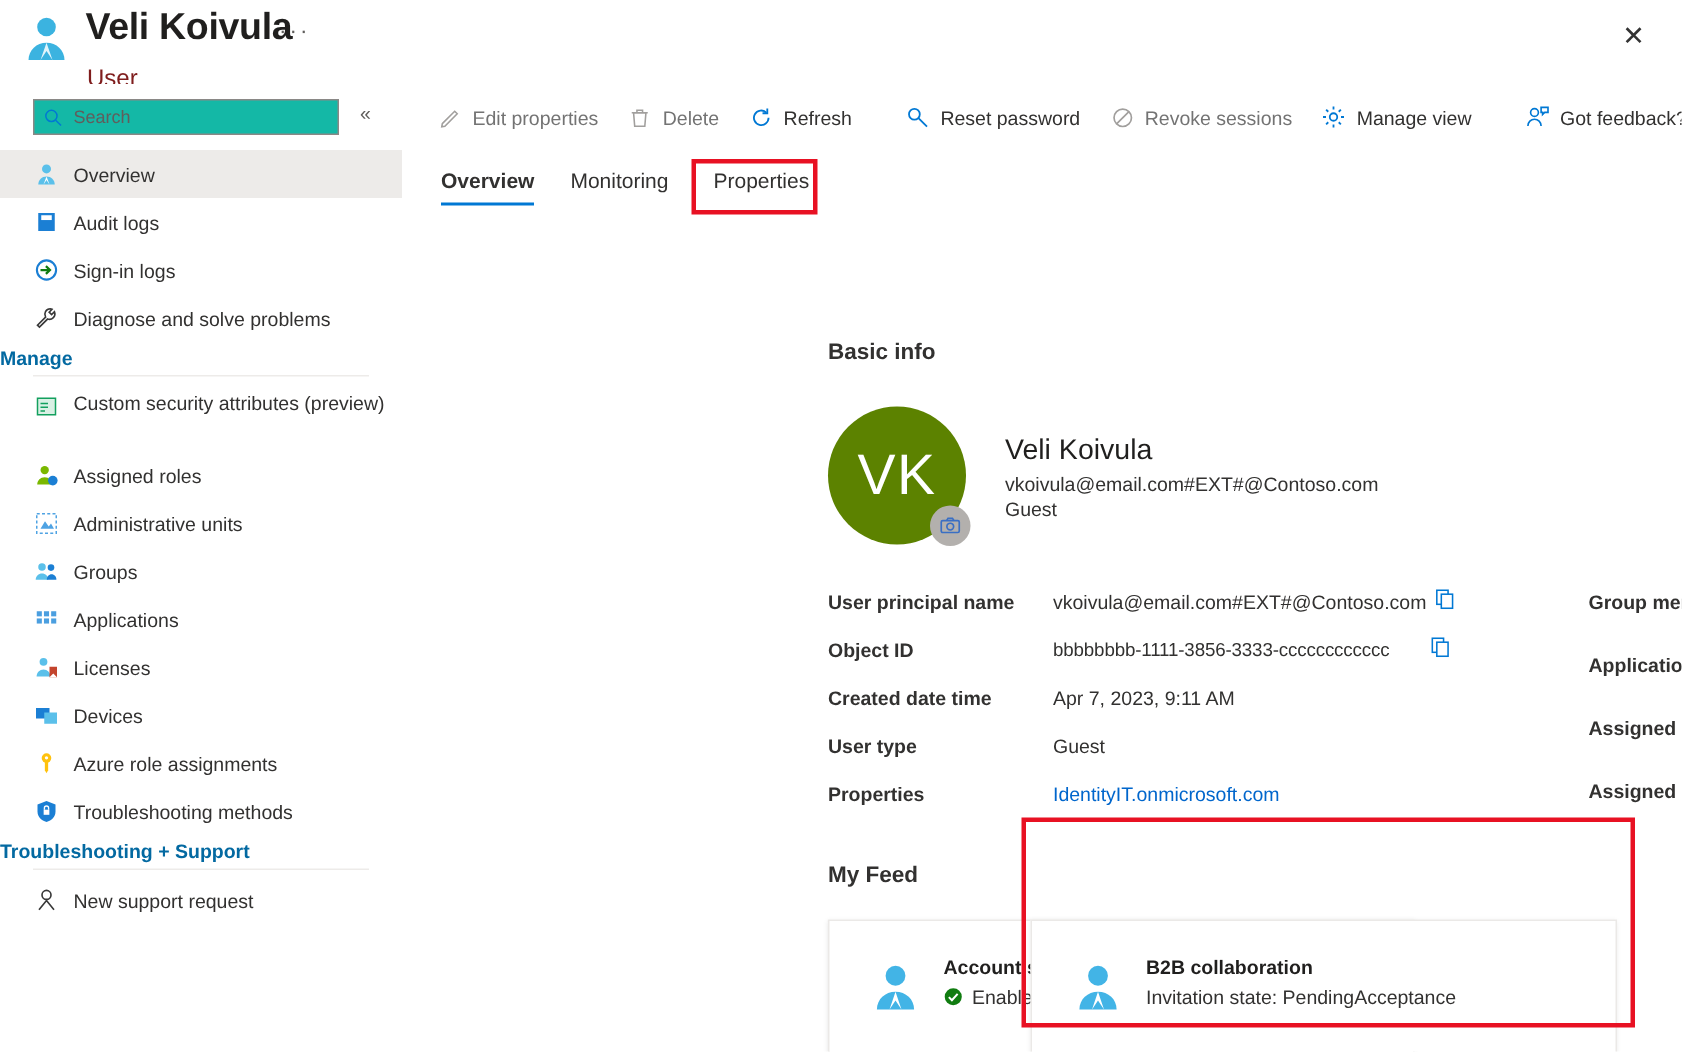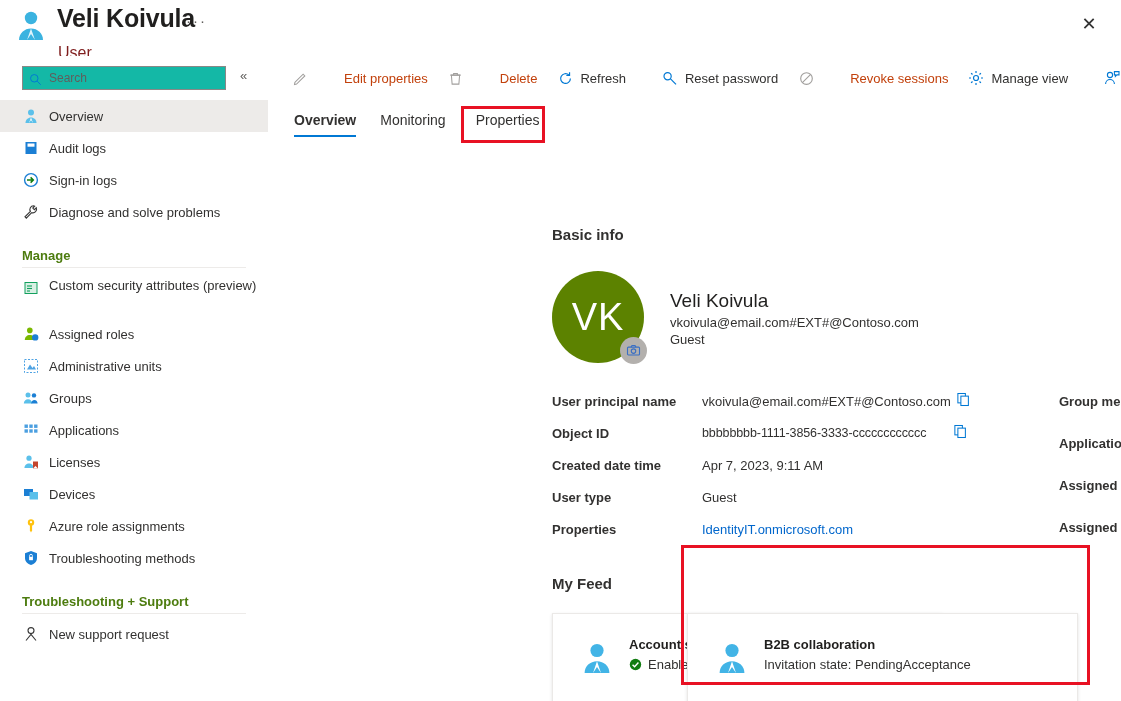--- a/index.html
+++ b/index.html
@@ -39,32 +39,32 @@
 
   .nav { position:absolute; left:0; top:44px; width:268px; }
   .nav-item { position:relative; height:32px; display:flex; align-items:center;
               padding-left:22px; cursor:pointer; font-size:13px; color:#323130; }
   .nav-item.active { background:#edebe9; }
   .nav-item.tall { height:46px; align-items:flex-start; padding-top:6px; }
   .nav-ico { width:17px; height:17px; flex:0 0 17px; margin-right:10px;
              display:flex; align-items:center; justify-content:center; }
   .nav-item.tall .nav-ico { margin-top:1px; }
   .nav-label { line-height:15px; }
-  .nav-group { padding-left:22px; margin-top:20px; margin-bottom:2px;
-               font-size:13px; font-weight:700; color:#4d7c0f; }
+  .nav-group { margin-top:3px; margin-bottom:2px;
+               font-size:13px; font-weight:700; color:#0369a1; }
   .nav-rule { margin:4px 22px 4px 22px; height:1px; background:#edebe9; }
 
   
   .main { position:absolute; left:268px; top:56px; width:853px; height:645px; background:#fff; }
 
   .cmdbar { position:absolute; left:0; top:0; height:44px; width:853px;
             display:flex; align-items:center; padding-left:14px; }
   .cmd { display:flex; align-items:center; height:30px; padding:0 10px; cursor:pointer;
          font-size:13px; color:#323130; white-space:nowrap; }
-  .cmd.disabled { color:#c2410c; cursor:default;gap:29px; }
+  .cmd.disabled { color:#737373; cursor:default; }
   .cmd-ico { width:16px; height:16px; margin-right:7px; display:flex;
              align-items:center; justify-content:center; flex:0 0 16px; }
   .cmd-sep { width:1px; height:20px; background:#c8c6c4; margin:0 8px; }
 
   .tabs { position:absolute; left:14px; top:50px; display:flex; align-items:flex-end; }
   .tab { position:relative; padding:6px 12px 9px 12px; font-size:14px; color:#323130;
          cursor:pointer; }
   .tab.sel { font-weight:700; }
   .tab.sel::after { content:""; position:absolute; left:12px; right:12px; bottom:0;
                     height:2px; background:#0078d4; }

